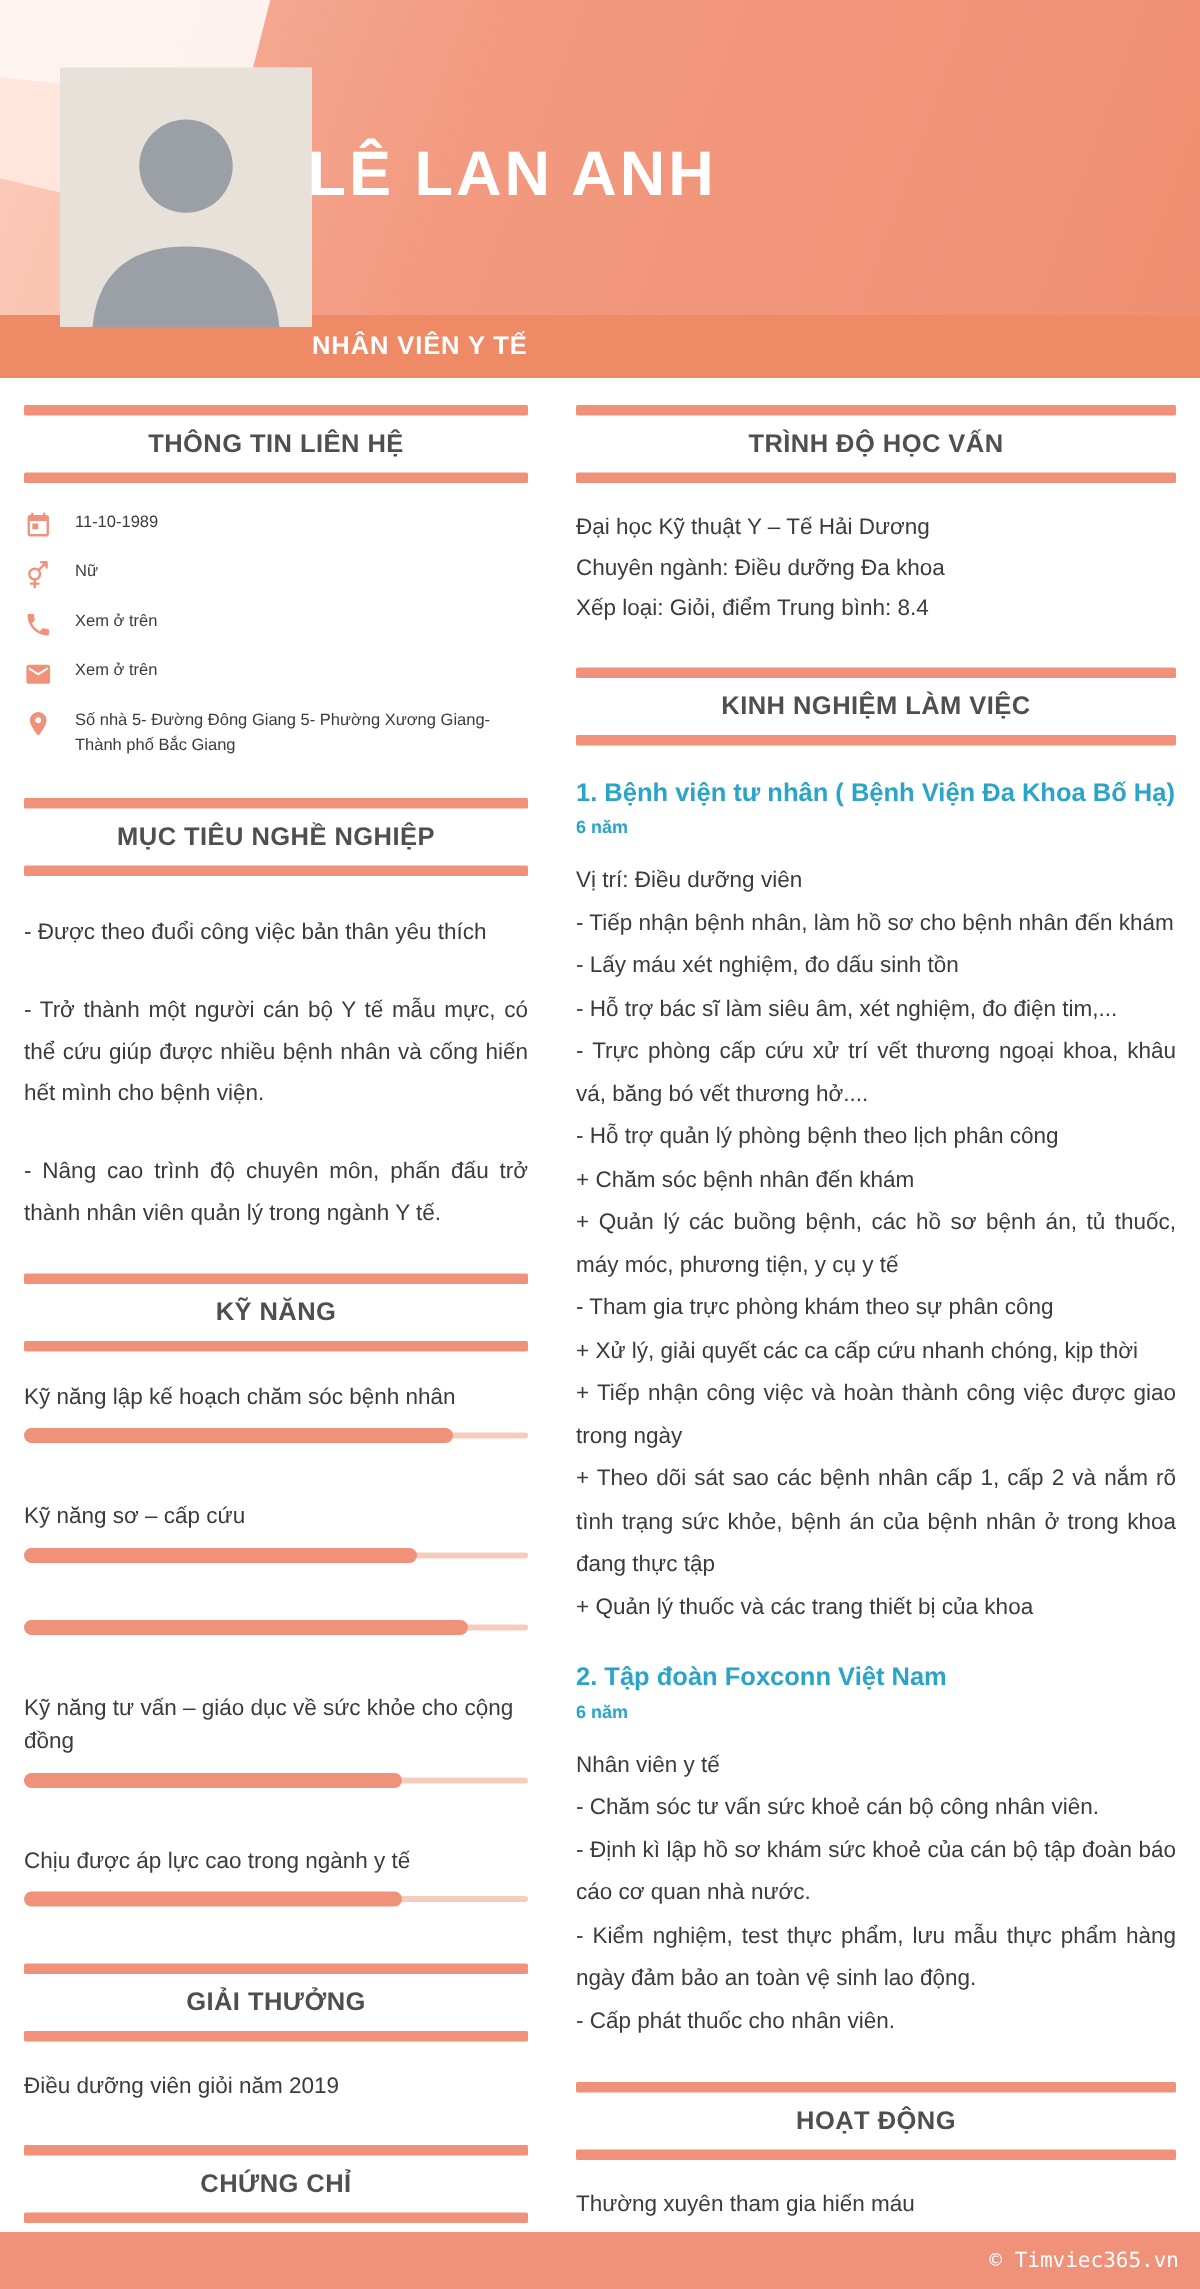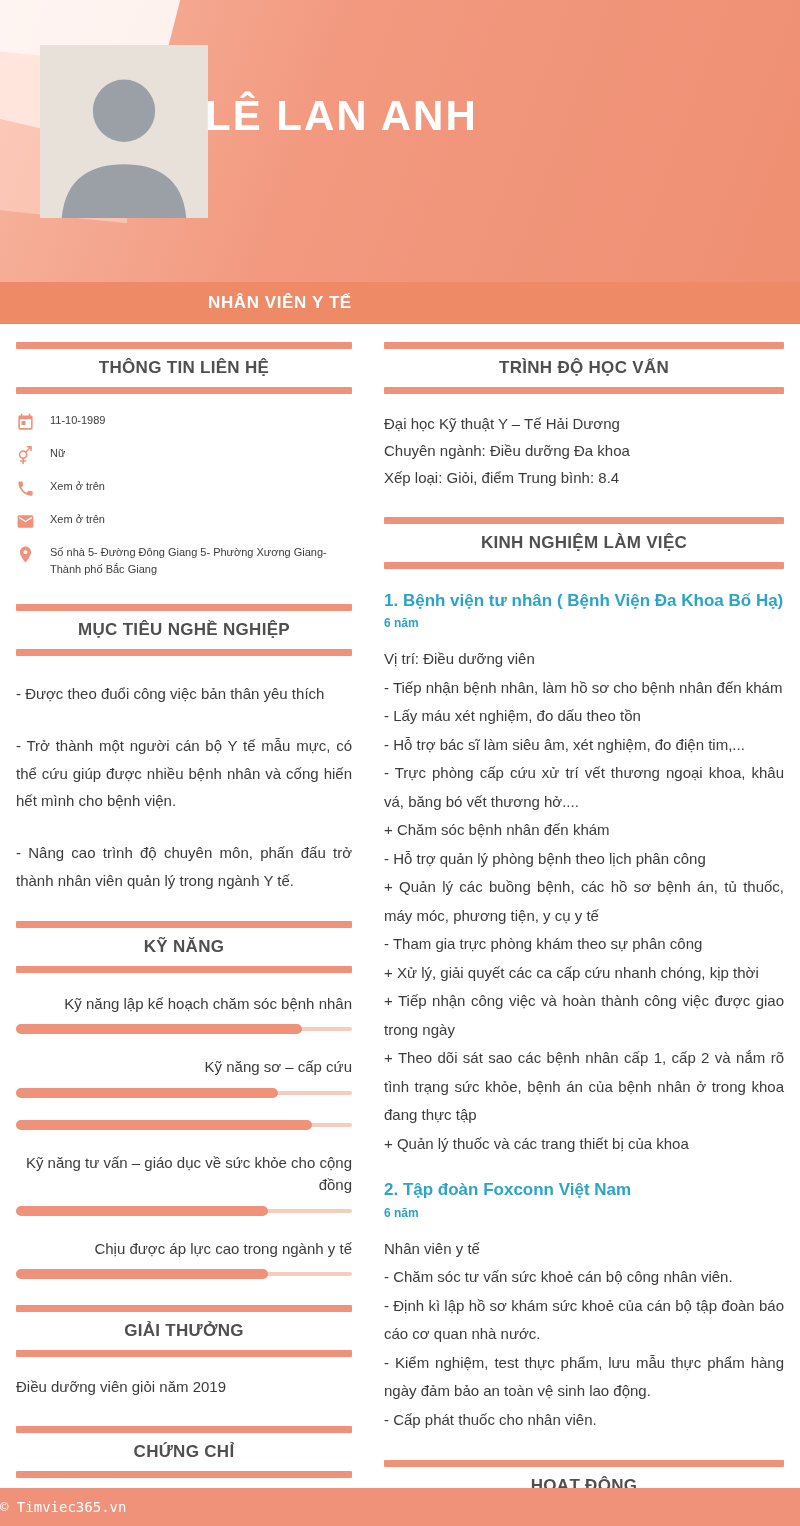--- a/index.html
+++ b/index.html
@@ -8,21 +8,21 @@
     --coral-light:#f6cdbd;
     --heading:#4f4f4f;
     --blue:#2ba4c9;
     --text:#3b3b3b;
   }
   *{box-sizing:border-box;margin:0;padding:0;}
   body{margin:0;background:#fff;font-family:"Liberation Sans",sans-serif;}
   .page{width:800px;height:1526px;position:relative;background:#fff;overflow:hidden;margin:0 auto;}
 
   
-  .header{position:relative;height:324px;background:linear-gradient(110deg,#f7b5a0 0%,#f2997f 40%,#ef8f72 100%);overflow:hidden;}
+  .header{position:relative;height:252px;background:linear-gradient(110deg,#f7b5a0 0%,#f2997f 40%,#ef8f72 100%);overflow:hidden;}
   .deco{position:absolute;}
   .deco1{left:-40px;top:-50px;width:270px;height:210px;background:#ffffff;opacity:.85;transform:rotate(-14deg);clip-path:polygon(0 0,100% 0,58% 100%,0 62%);}
   .deco2{left:-70px;top:40px;width:220px;height:190px;background:#ffd9cc;opacity:.55;transform:rotate(18deg);clip-path:polygon(0 20%,80% 0,100% 80%,20% 100%);}
   .photo{position:absolute;left:40px;top:45px;width:168px;height:173px;background:linear-gradient(#efe9e3,#d8d3cd);z-index:3;overflow:hidden;}
   .photo svg{width:100%;height:100%;display:block;}
   .name{position:absolute;left:205px;top:92px;z-index:4;font-size:42px;font-weight:bold;color:#fff;letter-spacing:2px;}
   .job-band{position:absolute;left:0;right:0;bottom:0;height:42px;background:var(--coral-dark);display:flex;align-items:center;padding-left:208px;z-index:2;}
   .job-band span{color:#fff;font-weight:bold;font-size:17px;letter-spacing:.6px;}
 
   
@@ -41,40 +41,40 @@
   .contact-item{display:flex;gap:12px;margin-bottom:13px;align-items:flex-start;}
   .contact-item .cicon{flex:0 0 22px;width:22px;padding-top:1px;}
   .contact-item .cicon svg{width:19px;height:19px;display:block;}
   .contact-item .ctext{font-size:11px;color:var(--text);line-height:1.55;}
 
   
   .obj p{font-size:15px;color:var(--text);line-height:1.85;text-align:justify;margin-top:24px;}
 
   
   .skills{margin-top:20px;}
-  .skill{margin-bottom:22px;text-align:right;}
+  .skill{margin-bottom:38px;}
   .skill-label{font-size:15px;color:var(--text);line-height:1.5;margin-bottom:9px;}
   .track{position:relative;height:10px;}
   .track::before{content:'';position:absolute;left:0;right:0;top:3px;height:4px;background:var(--coral-light);border-radius:2px;}
   .fill{position:absolute;left:0;top:0;height:10px;background:var(--coral);border-radius:5px;}
 
   
   .plain-line{font-size:15px;color:var(--text);line-height:1.8;}
 
   
   .edu-line,.act-line{font-size:15px;color:var(--text);line-height:1.8;text-align:justify;}
 
   
   .job-heading{color:var(--blue);font-weight:bold;font-size:17px;line-height:1.6;margin-top:18px;}
   .job-duration{color:var(--blue);font-weight:bold;font-size:12px;line-height:1.6;margin-bottom:12px;}
   .xp-line{font-size:15px;color:var(--text);line-height:1.9;text-align:justify;}
   .job-role{font-size:15px;color:var(--text);line-height:1.9;}
 
   
-  .footer{position:absolute;left:0;right:0;bottom:0;height:38px;background:var(--coral);display:flex;align-items:center;justify-content:flex-start;padding-right:14px;}
+  .footer{position:absolute;left:0;right:0;bottom:0;height:38px;background:var(--coral);display:flex;align-items:center;justify-content:flex-end;padding-right:14px;}
   .footer span{font-family:"DejaVu Sans Mono",monospace;font-size:14px;color:#fff;}
 </style>
 </head>
 <body>
 
 <div class="page">
 
   <header class="header">
     <div class="deco deco1"></div>
     <div class="deco deco2"></div>
@@ -230,25 +230,25 @@
         <div class="bar"></div>
         <h2>KINH NGHIỆM LÀM VIỆC</h2>
         <div class="bar"></div>
       </div>
 
       <div>
         <div class="job-heading">1. Bệnh viện tư nhân ( Bệnh Viện Đa Khoa Bố Hạ)</div>
         <div class="job-duration">6 năm</div>
         <div class="job-role">Vị trí: Điều dưỡng viên</div>
         <div class="xp-line">- Tiếp nhận bệnh nhân, làm hồ sơ cho bệnh nhân đến khám</div>
-        <div class="xp-line">- Lấy máu xét nghiệm, đo dấu theo tồn</div>
+        <div class="xp-line">- Lấy máu xét nghiệm, đo dấu sinh tồn</div>
         <div class="xp-line">- Hỗ trợ bác sĩ làm siêu âm, xét nghiệm, đo điện tim,...</div>
         <div class="xp-line">- Trực phòng cấp cứu xử trí vết thương ngoại khoa, khâu vá, băng bó vết thương hở....</div>
+        <div class="xp-line">- Hỗ trợ quản lý phòng bệnh theo lịch phân công</div>
         <div class="xp-line">+ Chăm sóc bệnh nhân đến khám</div>
-        <div class="xp-line">- Hỗ trợ quản lý phòng bệnh theo lịch phân công</div>
         <div class="xp-line">+ Quản lý các buồng bệnh, các hồ sơ bệnh án, tủ thuốc, máy móc, phương tiện, y cụ y tế</div>
         <div class="xp-line">- Tham gia trực phòng khám theo sự phân công</div>
         <div class="xp-line">+ Xử lý, giải quyết các ca cấp cứu nhanh chóng, kịp thời</div>
         <div class="xp-line">+ Tiếp nhận công việc và hoàn thành công việc được giao trong ngày</div>
         <div class="xp-line">+ Theo dõi sát sao các bệnh nhân cấp 1, cấp 2 và nắm rõ tình trạng sức khỏe, bệnh án của bệnh nhân ở trong khoa đang thực tập</div>
         <div class="xp-line">+ Quản lý thuốc và các trang thiết bị của khoa</div>
       </div>
 
       <div>
         <div class="job-heading">2. Tập đoàn Foxconn Việt Nam</div>

